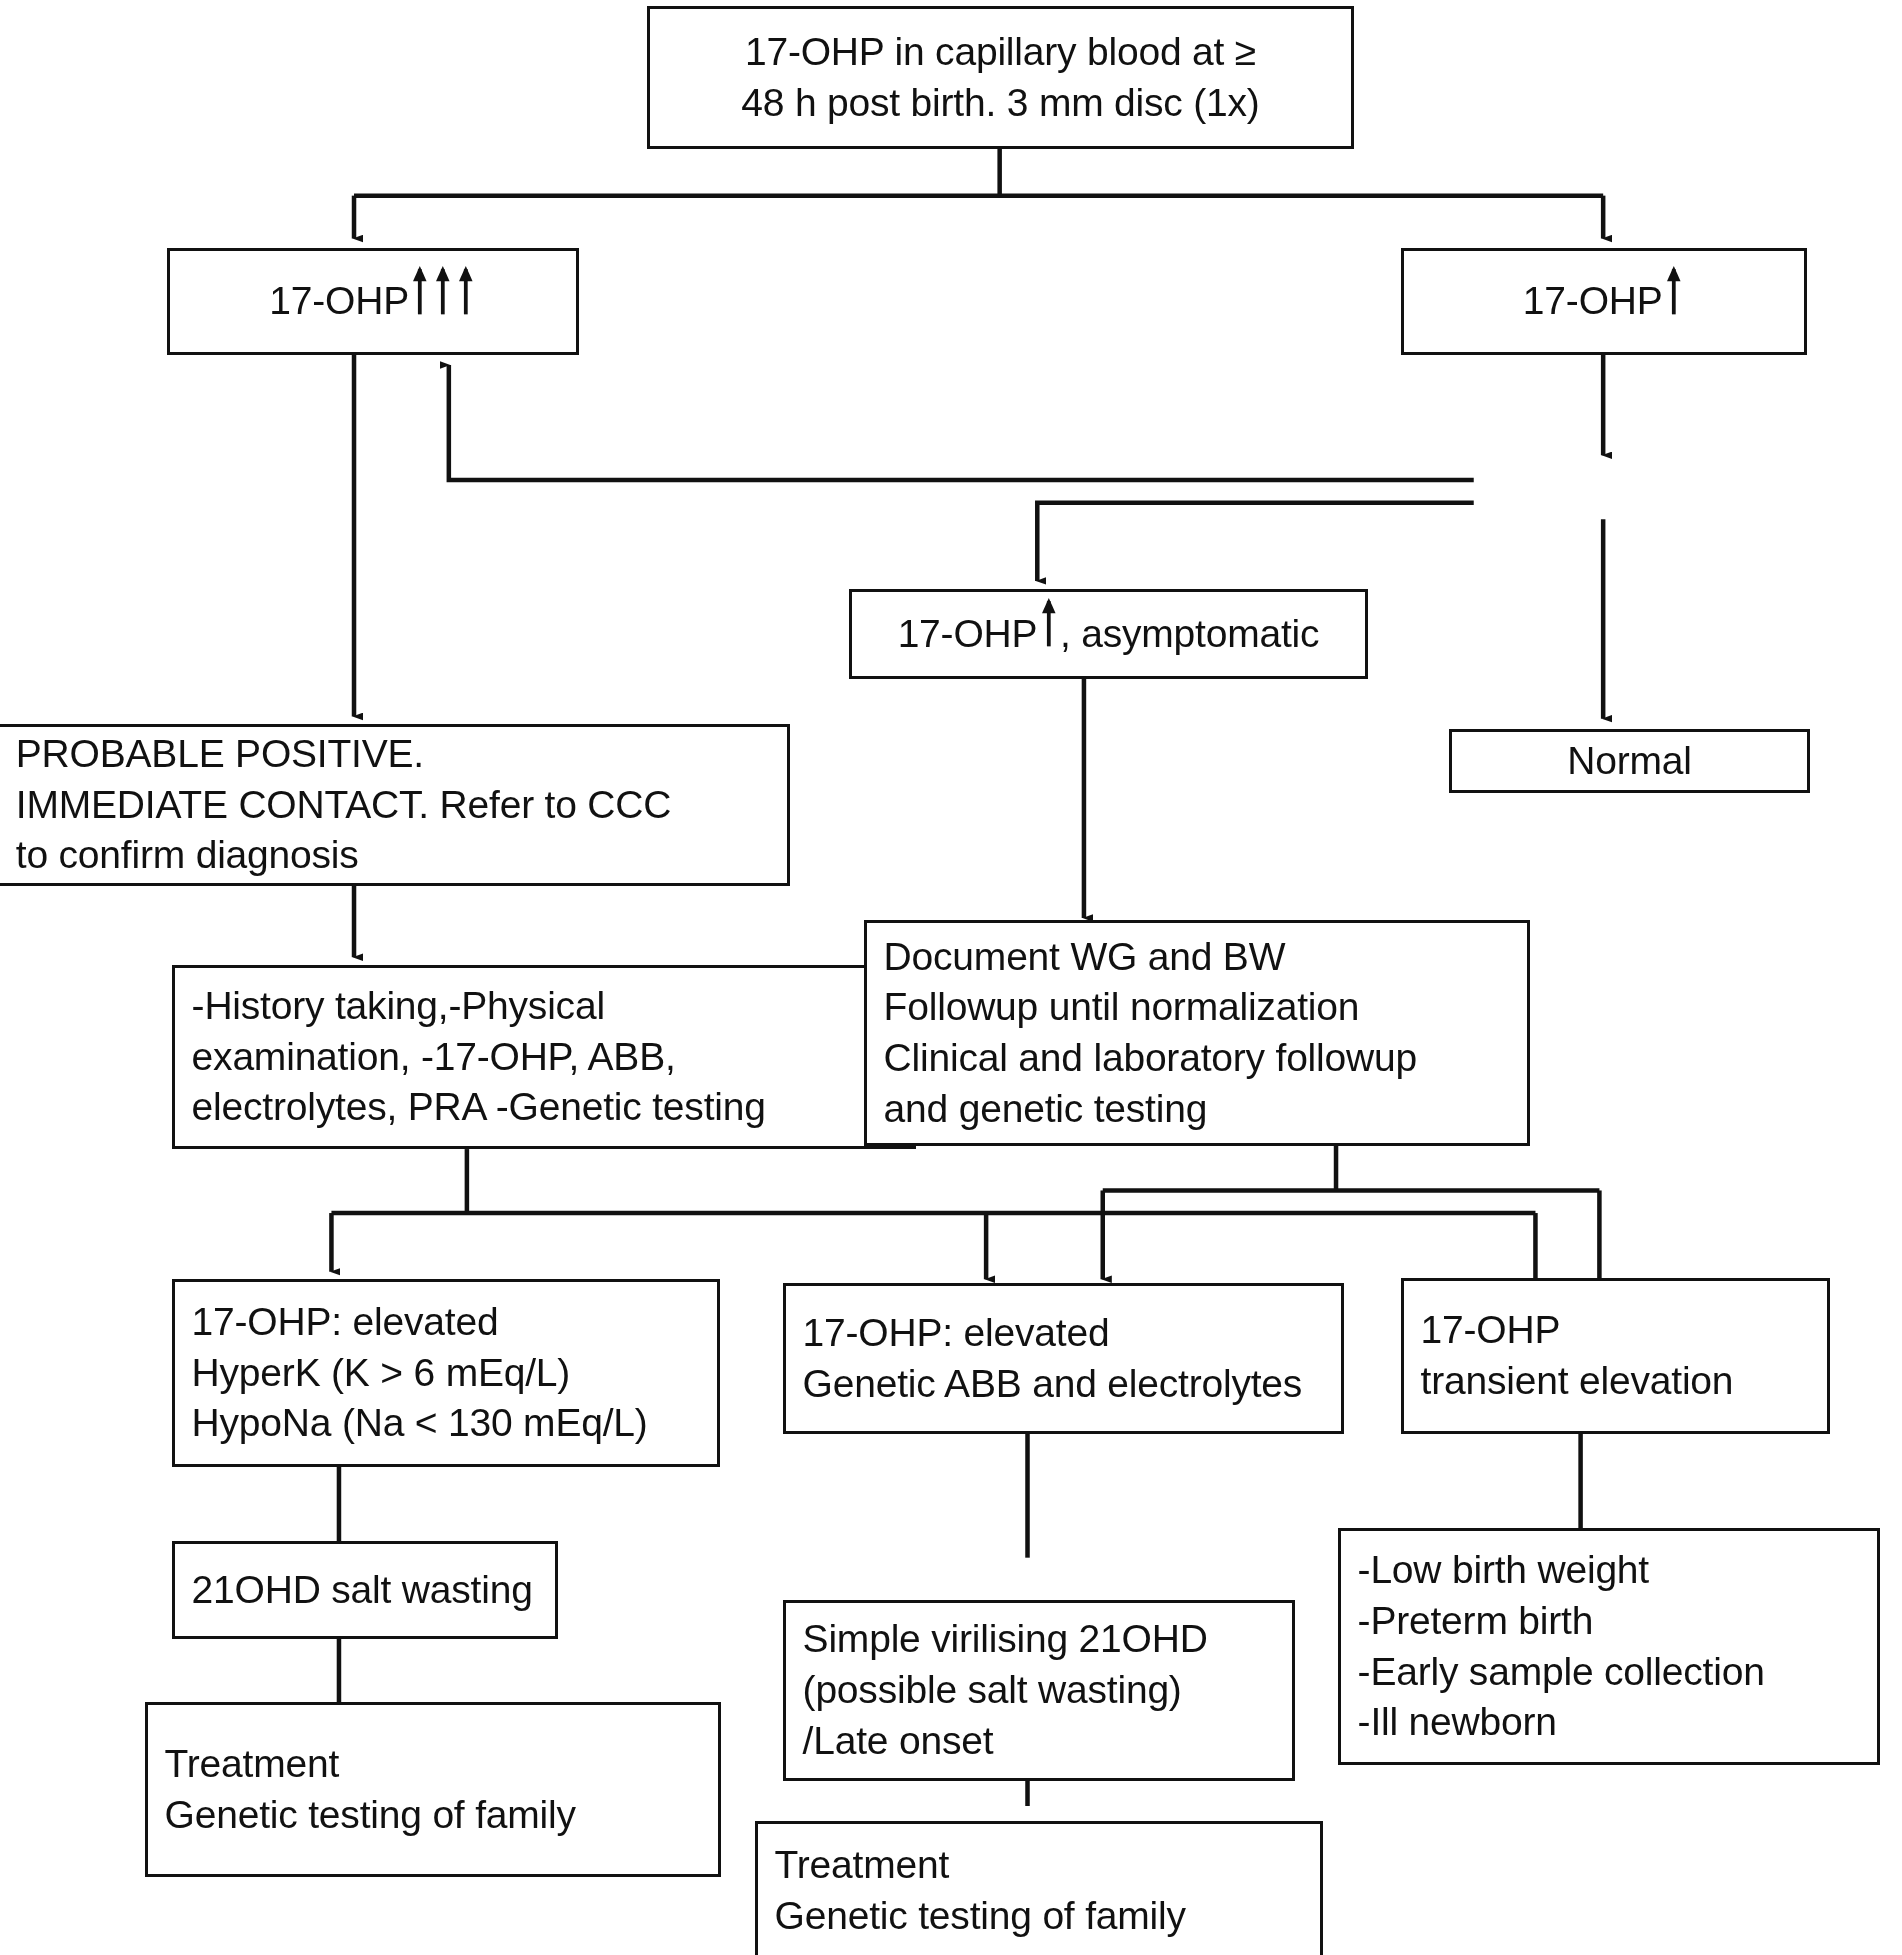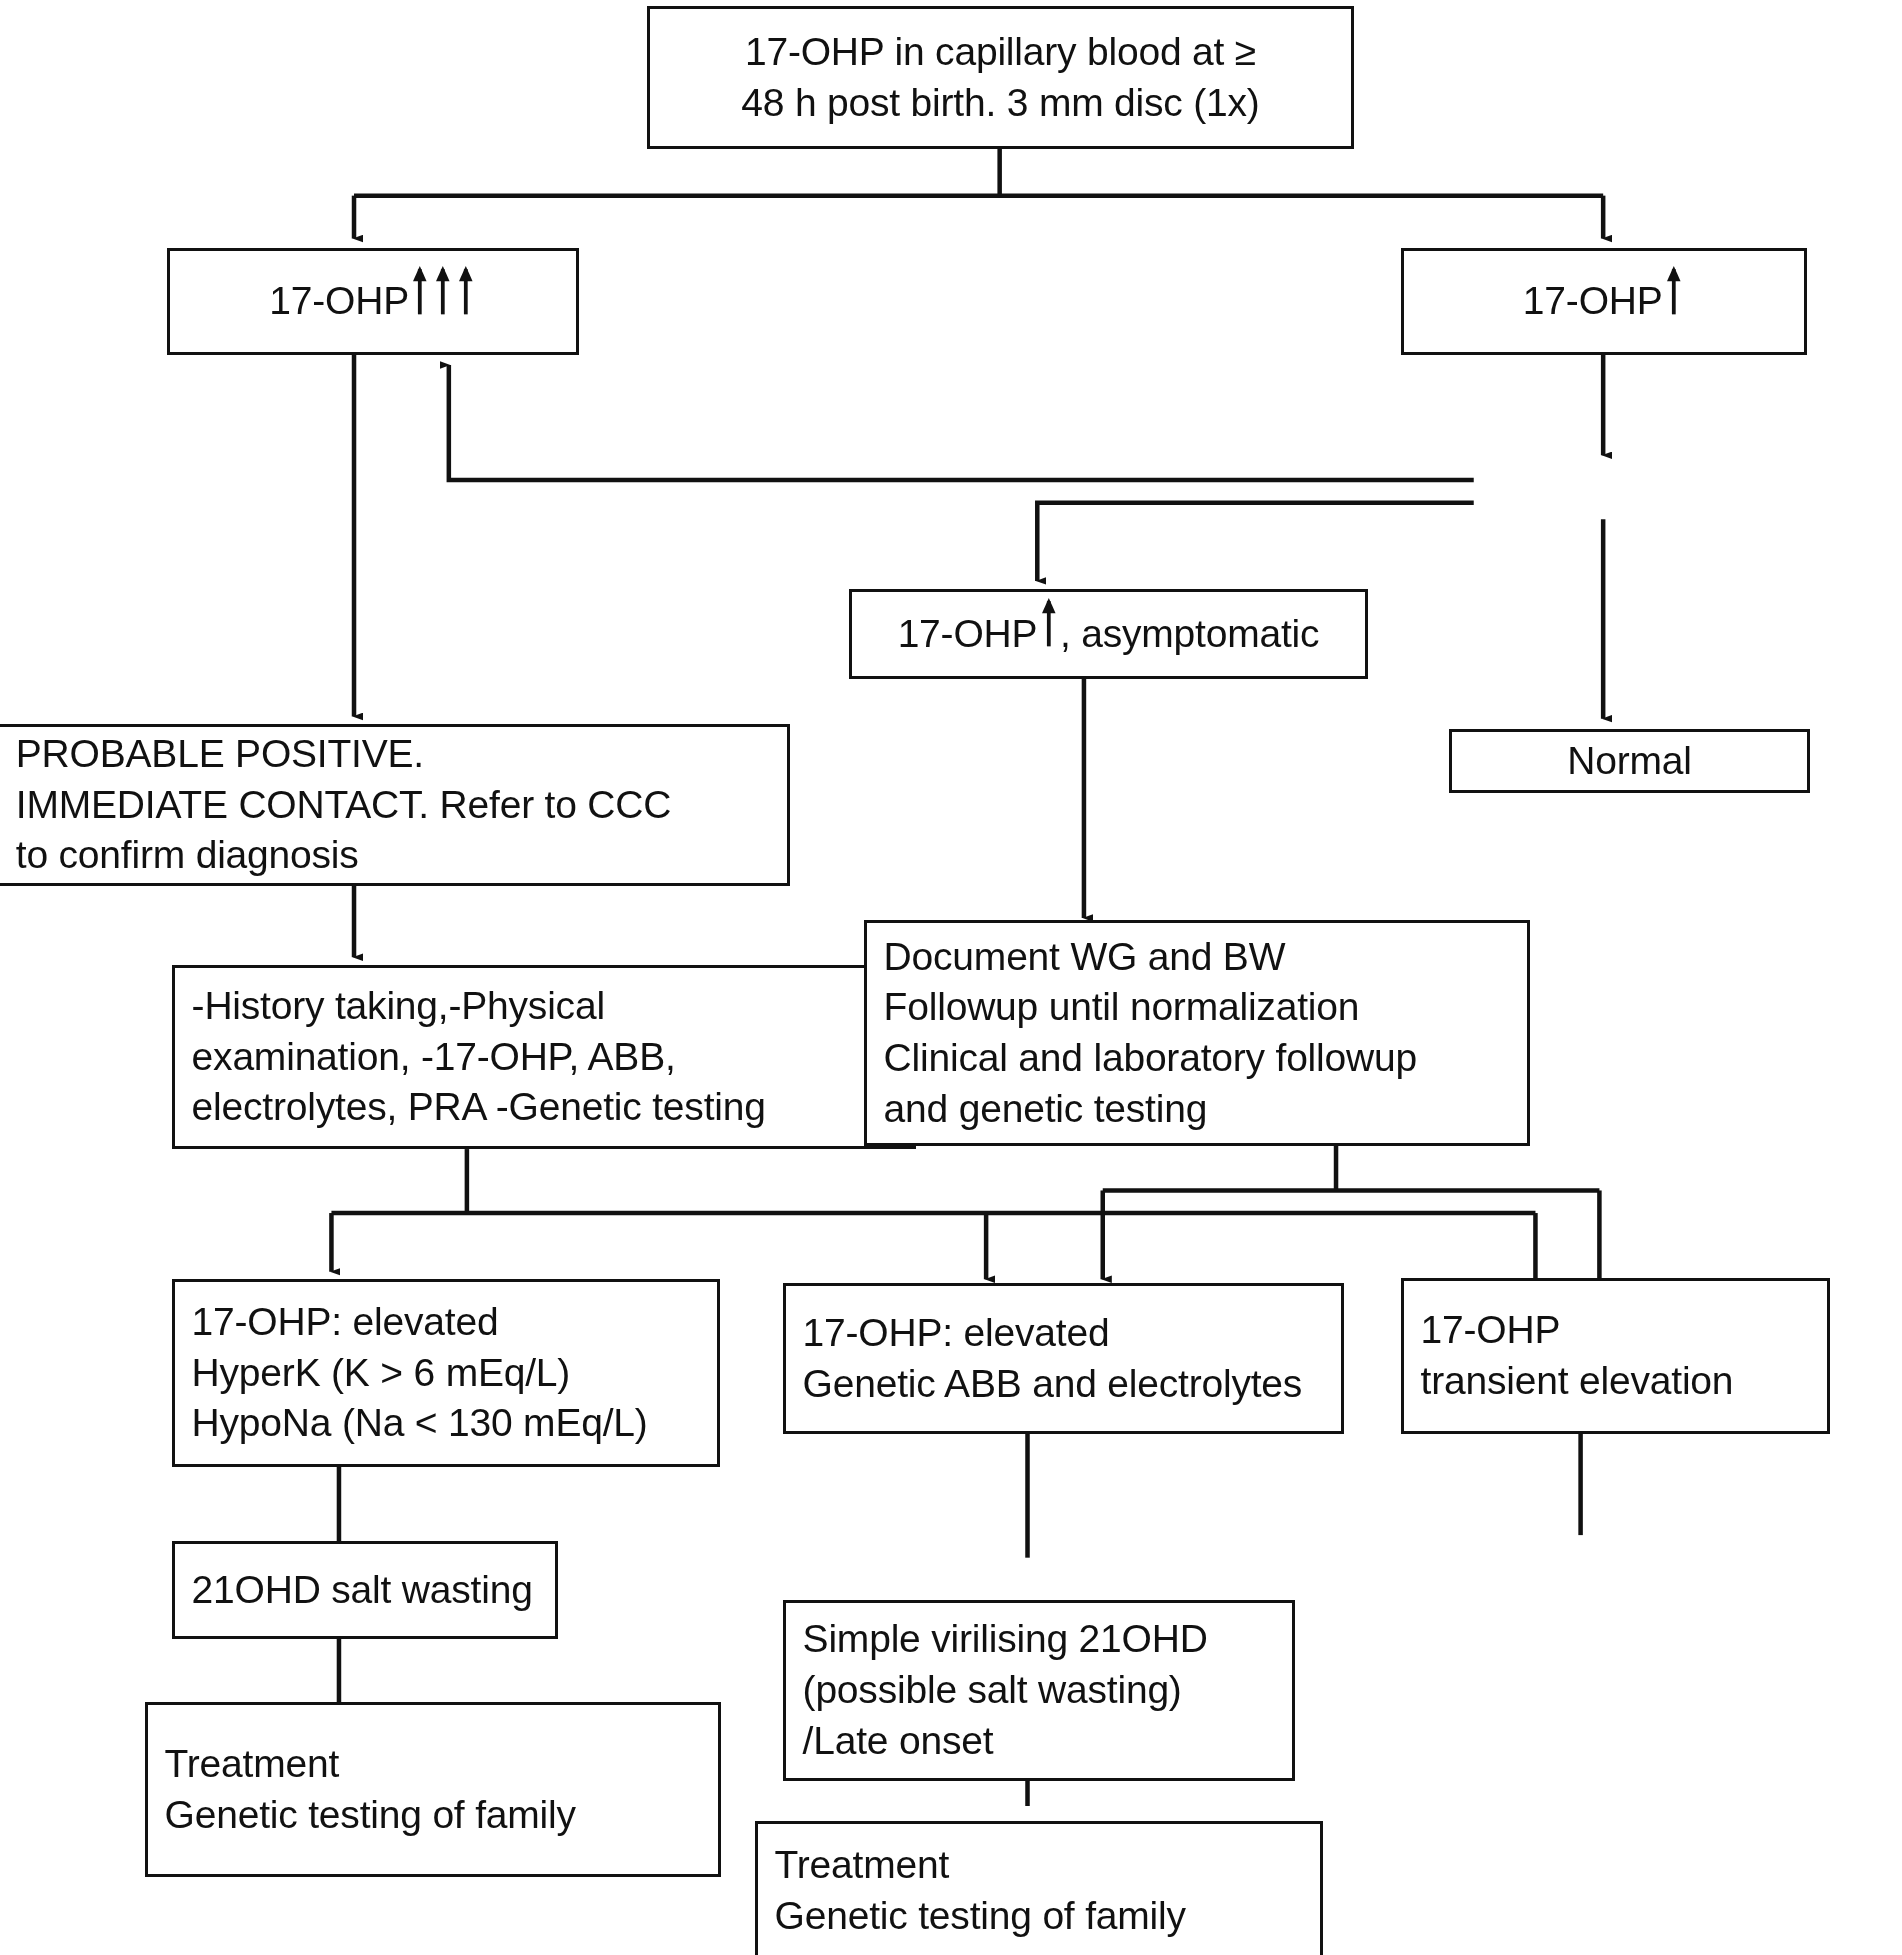--- a/index.html
+++ b/index.html
@@ -247,15 +247,23 @@
     </div>
   </div>
 
   <div class="node" style="left:755px; top:1821px; width:568px; height:139px;">
     <div class="pad">
       <div class="line">Treatment</div>
       <div class="line">Genetic testing of family</div>
     </div>
   </div>
 
+  <div class="node" style="left:1338px; top:1528px; width:542px; height:237px;">
+    <div class="pad">
+      <div class="line">-Low birth weight</div>
+      <div class="line">-Preterm birth</div>
+      <div class="line">-Early sample collection</div>
+      <div class="line">-Ill newborn</div>
+    </div>
+  </div>
 
 </div>
 
 
 </body></html>

